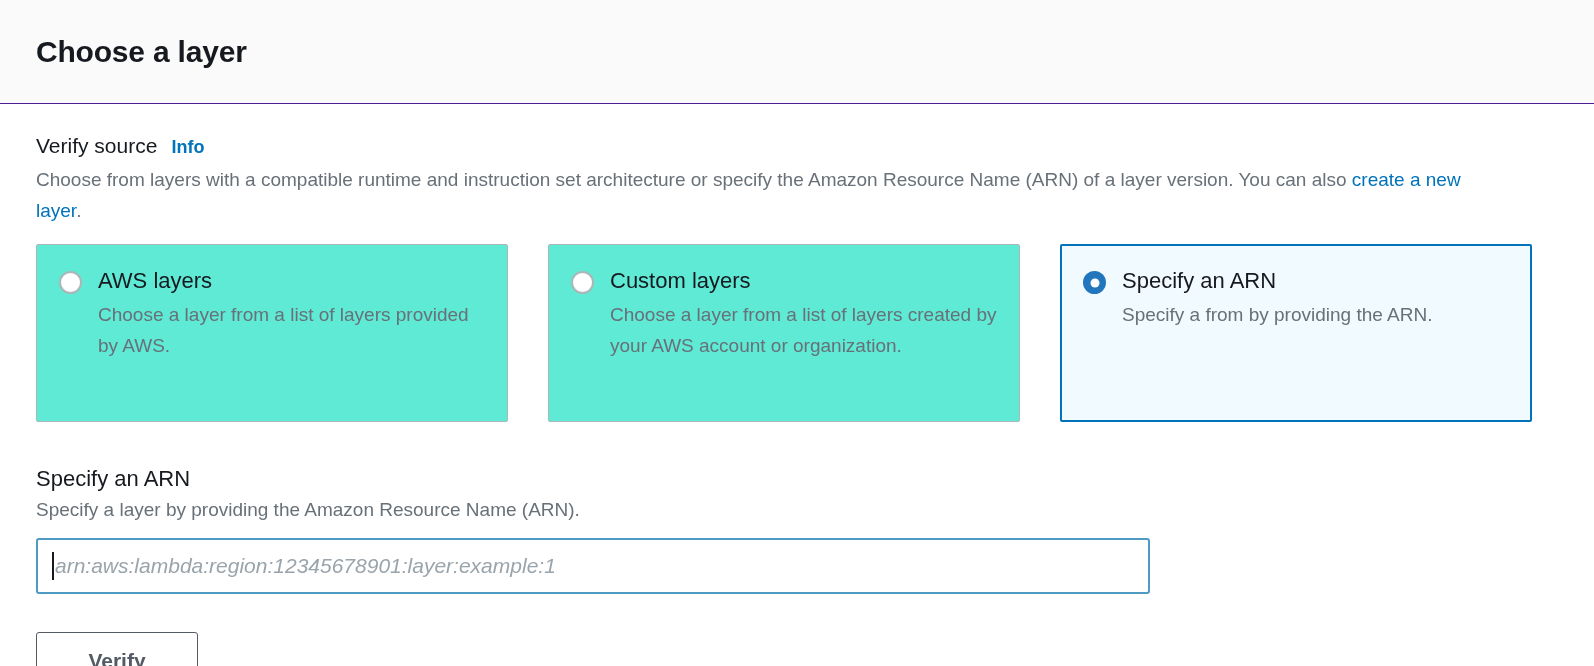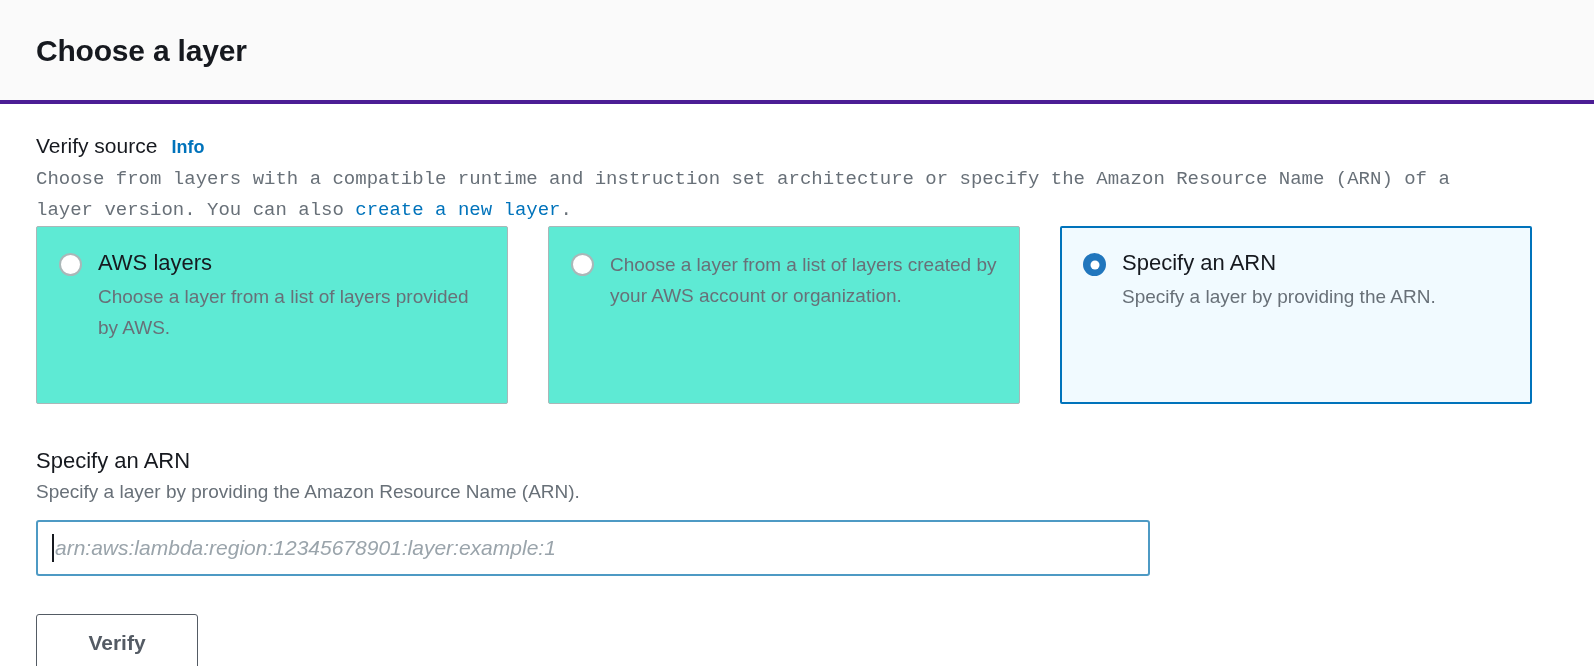--- a/index.html
+++ b/index.html
@@ -13,21 +13,21 @@
     background: #ffffff;
     font-family: "Liberation Sans", sans-serif;
     color: #16191f;
     overflow: hidden;
   }
 
   
   .modal-header {
     height: 104px;
     background: #fafafa;
-    border-bottom: 4px solid #4c1d95;
+    border-bottom: 1px solid #4c1d95;
     display: flex;
     align-items: center;
     padding: 0 36px;
   }
   .modal-title {
     font-size: 30px;
     font-weight: bold;
     color: #16191f;
     letter-spacing: -0.2px;
     line-height: 1.1;
@@ -55,21 +55,21 @@
     color: #0073bb;
     text-decoration: none;
     cursor: pointer;
   }
 
   .field-description {
     font-size: 19px;
     line-height: 31px;
     color: #687078;
     max-width: 1460px;
-    font-family: Liberation Mono, monospace;
+    margin-bottom: 18px;
   }
   .inline-link {
     color: #0073bb;
     text-decoration: none;
     cursor: pointer;
   }
 
   
   .tile-group {
     display: flex;
@@ -225,29 +225,30 @@
       <span class="radio"></span>
       <div class="tile-text">
         <div class="tile-label">AWS layers</div>
         <div class="tile-desc">Choose a layer from a list of layers provided by AWS.</div>
       </div>
     </div>
 
     <div class="tile">
       <span class="radio"></span>
       <div class="tile-text">
+        <div class="tile-label">Custom layers</div>
         <div class="tile-desc">Choose a layer from a list of layers created by your AWS account or organization.</div>
       </div>
     </div>
 
     <div class="tile selected">
       <span class="radio"></span>
       <div class="tile-text">
         <div class="tile-label">Specify an ARN</div>
-        <div class="tile-desc">Specify a layer by providing the ARN.</div>
+        <div class="tile-desc">Specify a from by providing the ARN.</div>
       </div>
     </div>
 
   </div>
 
   <div class="arn-section">
     <div class="section-heading">Specify an ARN</div>
     <div class="section-desc">Specify a layer by providing the Amazon Resource Name (ARN).</div>
 
     <div class="arn-row">

